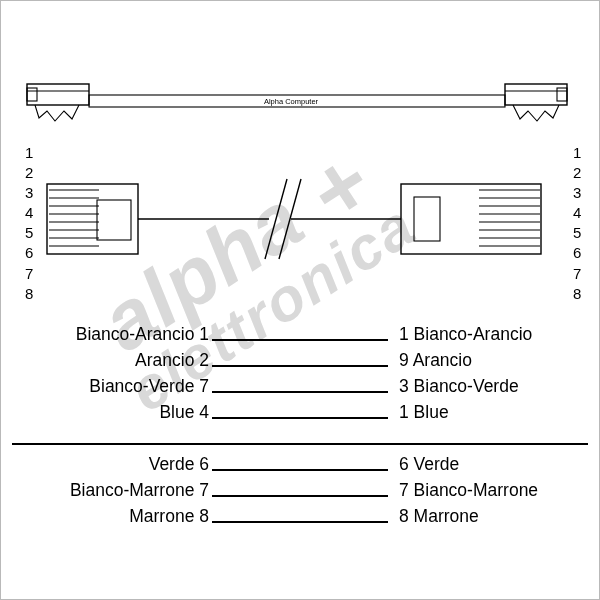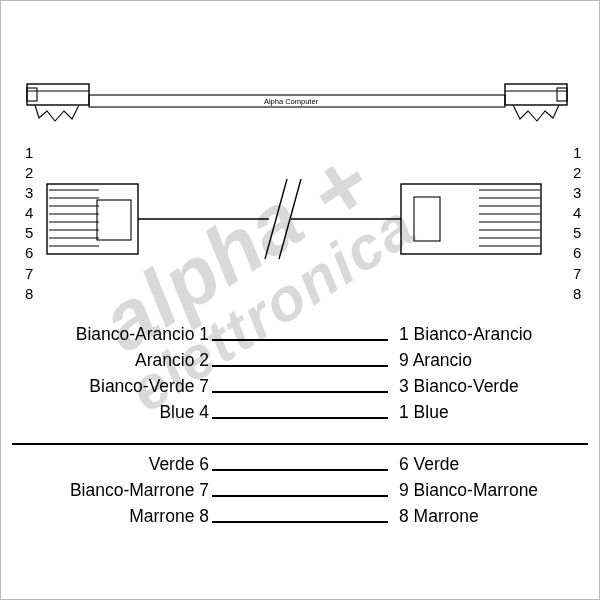--- a/index.html
+++ b/index.html
@@ -236,21 +236,21 @@
 
     <div class="wire-row">
       <div class="wire-left">Verde 6</div>
       <div class="wire-line"></div>
       <div class="wire-right">6 Verde</div>
     </div>
 
     <div class="wire-row">
       <div class="wire-left">Bianco-Marrone 7</div>
       <div class="wire-line"></div>
-      <div class="wire-right">9 Bianco-Marrone</div>
+      <div class="wire-right">7 Bianco-Marrone</div>
     </div>
 
     <div class="wire-row">
       <div class="wire-left">Marrone 8</div>
       <div class="wire-line"></div>
       <div class="wire-right">8 Marrone</div>
     </div>
 
   </div>
 </div>

